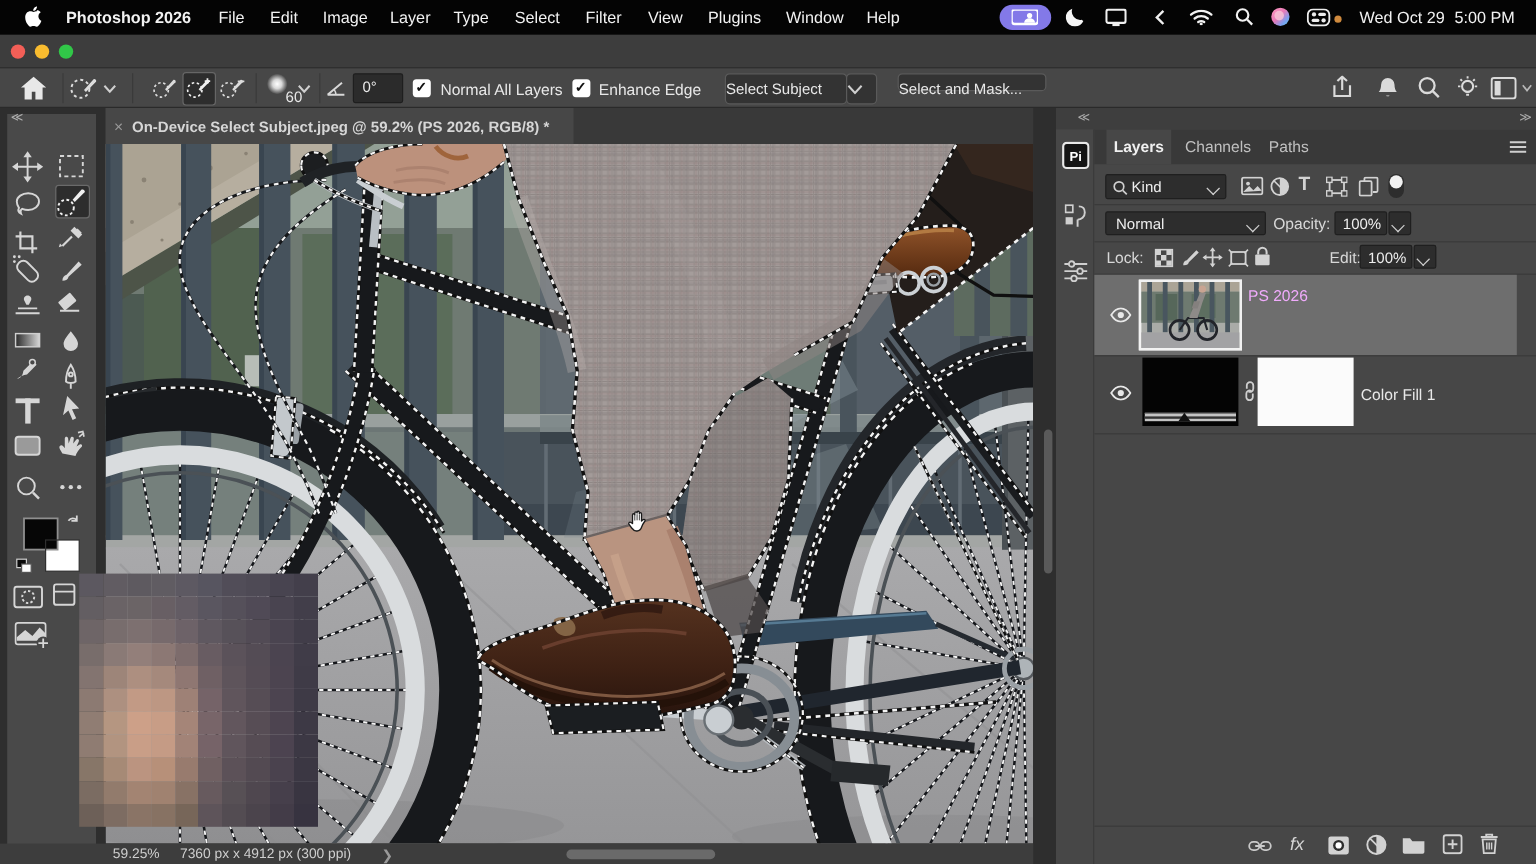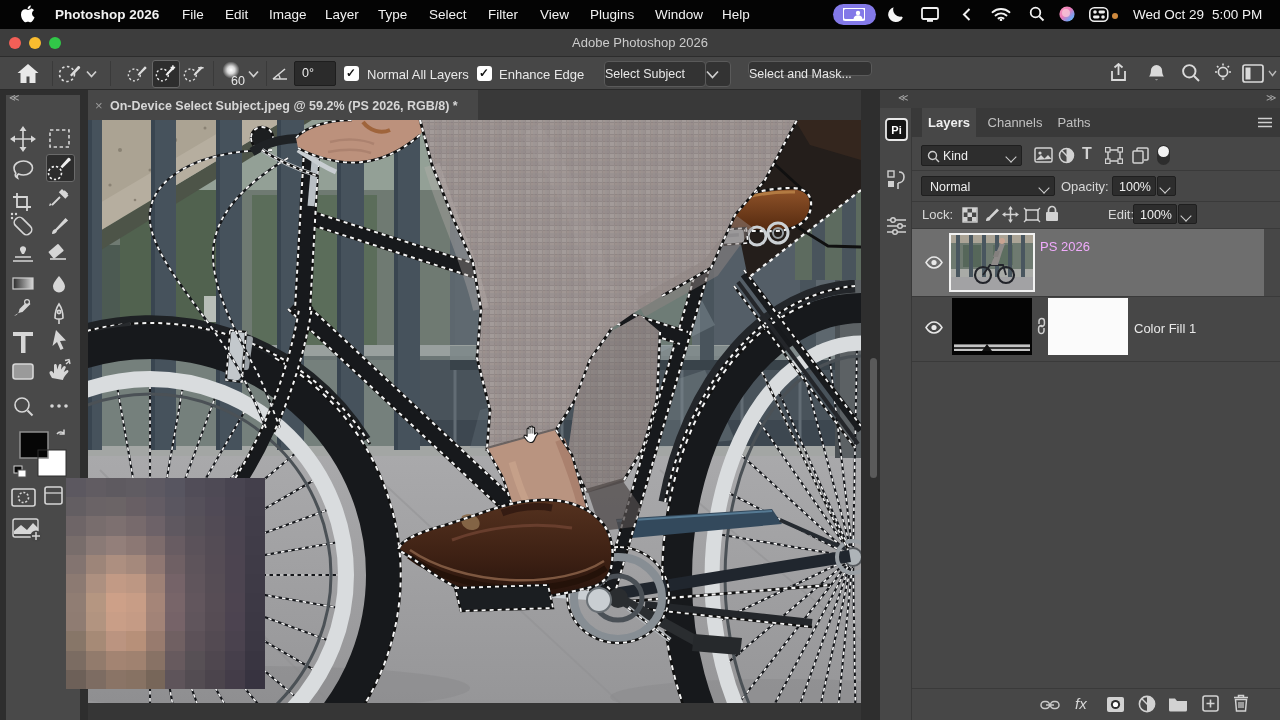--- a/index.html
+++ b/index.html
@@ -126,21 +126,20 @@
     </svg>
     <div style="position:absolute;left:1112px;top:13px;width:6px;height:6px;border-radius:50%;background:#cf8a3e"></div>
     <span class="mi" style="left:1133px">Wed Oct 29</span>
     <span class="mi" style="left:1212px">5:00 PM</span>
   </div>
 
   <div class="abs" id="titlebar">
     <div class="tl" style="left:9px;background:#f35f57"></div>
     <div class="tl" style="left:29px;background:#f9bc2f"></div>
     <div class="tl" style="left:49px;background:#31c748"></div>
-    <div id="titletext">Adobe Photoshop 2026</div>
   </div>
 
   <div class="abs" id="optionsbar">
     <svg class="abs" style="left:16px;top:6px" width="24" height="22" viewBox="0 0 24 22">
       <path d="M12 1 1.5 10h3v10h6v-6.5h3V20h6V10h3z" fill="#e8e8e8"></path>
     </svg>
     <svg class="abs" style="left:58px;top:7px" width="24" height="20" viewBox="0 0 24 20">
       <circle cx="9" cy="10" r="7.5" fill="none" stroke="#dcdcdc" stroke-width="1.6" stroke-dasharray="2.5 2.5"></circle>
       <path d="M20 2 12 11l1.6 1.6L22 4.2c.8-.9-.7-2.8-2-2.2z" fill="#dcdcdc"></path>
     </svg>
@@ -168,21 +167,21 @@
     <svg class="abs" style="left:222px;top:4px" width="18" height="18">
       <defs>
           <radialGradient id="soft">
             <stop offset="0" stop-color="#ffffff"></stop>
             <stop offset="0.45" stop-color="#d8d8d8"></stop>
             <stop offset="1" stop-color="#4a4a4a"></stop>
           </radialGradient>
         </defs>
       <circle cx="9" cy="9" r="8.5" fill="url(#soft)"></circle>
     </svg>
-    <div class="abs" style="left:221px;top:17px;width:24px;text-align:right;color:#e8e8e8;font-size:12.5px">60</div>
+    <div class="abs" style="left:238px;top:17px;width:24px;text-align:left;color:#e8e8e8;font-size:12.5px">60</div>
     <svg class="abs" style="left:248px;top:13px" width="11" height="8" viewBox="0 0 11 8">
       <path d="M1 1.5 5.5 6.5 10 1.5" stroke="#cfcfcf" stroke-width="1.7" fill="none"></path>
     </svg>
     <div class="abs" style="left:266px;top:4px;width:1px;height:25px;background:#3a3a3a"></div>
     <div class="abs" style="left:52px;top:4px;width:1px;height:25px;background:#3a3a3a"></div>
     <div class="abs" style="left:110px;top:4px;width:1px;height:25px;background:#3a3a3a"></div>
     <div class="abs" style="left:213px;top:4px;width:1px;height:25px;background:#3a3a3a"></div>
     <svg class="abs" style="left:271px;top:9px" width="18" height="15" viewBox="0 0 18 15">
       <path d="M2 13 H16 M2 13 L14 3" fill="none" stroke="#d8d8d8" stroke-width="1.6"></path>
       <path d="M9 13 A7 7 0 0 0 7.6 8.9" fill="none" stroke="#d8d8d8" stroke-width="1.3"></path>
@@ -779,20 +778,26 @@
       <i style="background:#8a7466"></i>
       <i style="background:#877263"></i>
       <i style="background:#776659"></i>
       <i style="background:#5e545a"></i>
       <i style="background:#534c52"></i>
       <i style="background:#4b444c"></i>
       <i style="background:#433c48"></i>
       <i style="background:#373340"></i>
     </div>
 
+  <div class="abs" id="statusbar">
+    <span style="position:absolute;left:94px;top:3px">59.25%</span>
+    <span style="position:absolute;left:150px;top:3px">7360 px x 4912 px (300 ppi)</span>
+    <span style="position:absolute;left:318px;top:3px;color:#9a9a9a">❯</span>
+    <div style="position:absolute;left:472px;top:5px;width:124px;height:8px;background:#6a6a6a;border-radius:4px"></div>
+  </div>
 
   <div class="abs" id="rightgap">
     <div style="position:absolute;left:9px;top:268px;width:7px;height:120px;background:#5a5a5a;border-radius:4px"></div>
   </div>
   <div class="abs" id="rightside">
     <div id="rtopstrip">
       <span style="position:absolute;left:18px;top:2px;color:#aaa;font-size:10px">≪</span>
       <span style="position:absolute;left:386px;top:2px;color:#aaa;font-size:10px">≫</span>
     </div>
     <div id="iconstrip">

